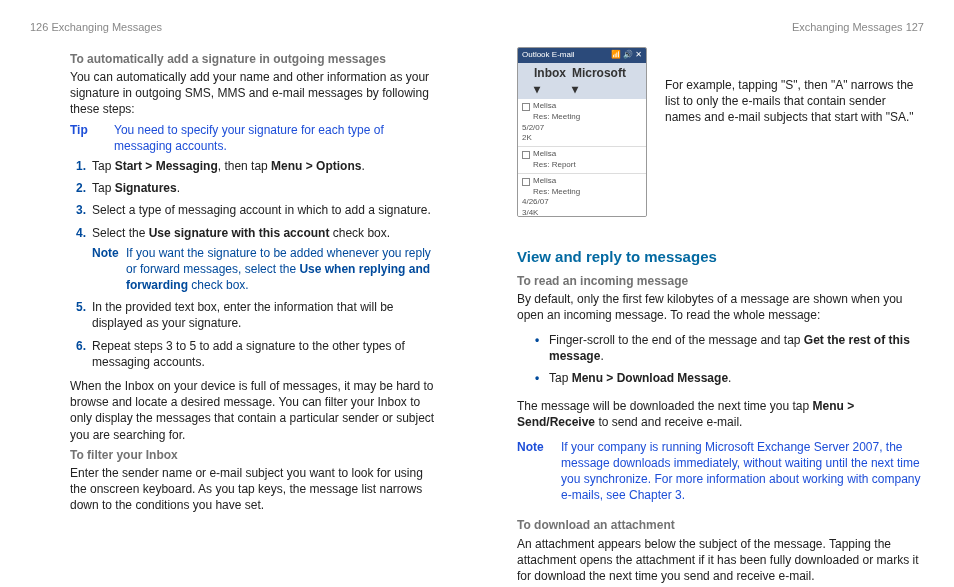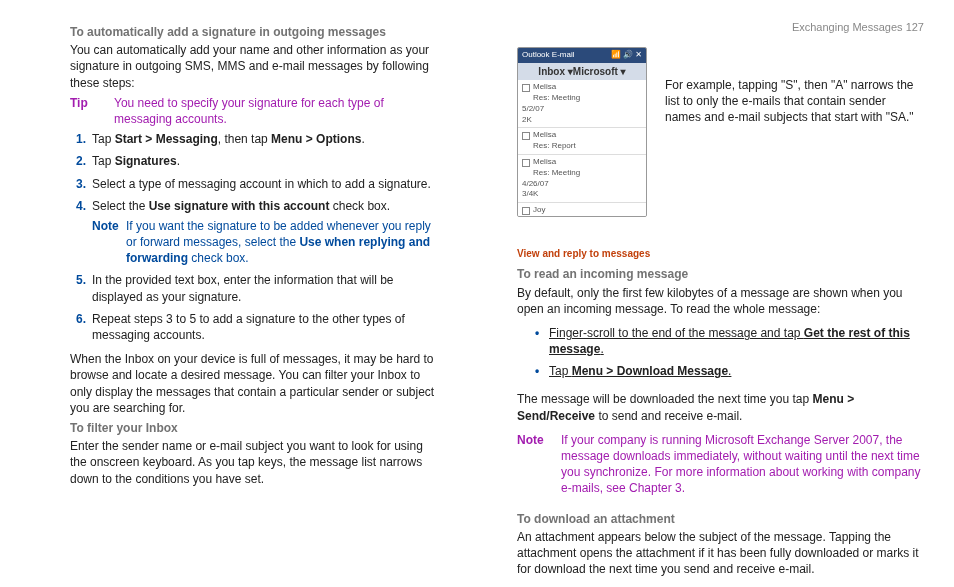--- a/index.html
+++ b/index.html
@@ -31,60 +31,61 @@
   .page-right .header-row { text-align: right; }
   .content { padding-left: 40px; }
   .sub-h {
     font-weight: bold;
     color: #737373;
     font-size: 12px;
     margin-top: 4px;
     margin-bottom: 2px;
   }
   p { margin-bottom: 4px; }
-  .tip-row, .note-row { display:flex; color:#a21caf; font-size:12px; margin:4px 0;}
+  .tip-row, .note-row { display:flex; color:#1d4ed8; font-size:12px; margin:4px 0;}
   .tip-row .lbl, .note-row .lbl { font-weight:bold; min-width:44px;}
   .tip-row .txt, .note-row .txt { flex:1;}
   ol.num { list-style:none; padding-left:0; margin:4px 0 8px 0;}
   ol.num > li { display:flex; margin-bottom:6px;}
   ol.num > li .n { font-weight:bold; color:#004a9c; min-width:22px; text-align:right; padding-right:6px;}
   ol.num > li .t { flex:1;}
   .inner-note { display:flex; color:#004a9c; font-size:12px; margin-top:4px;}
   .inner-note .lbl { font-weight:bold; min-width:34px;}
   .inner-note .txt { flex:1;}
   h2.section {
-    color:#c2410c; font-weight:bold; font-size:10px;
+    color:#0369a1; font-weight:bold; font-size:15px;
     margin-top:14px; margin-bottom:2px;
   }
   ul.bul { list-style:none; padding-left:0; margin:4px 0 6px 18px;}
-  ul.bul li { position:relative; padding-left:14px; margin-bottom:6px;text-decoration:underline;}
+  ul.bul li { position:relative; padding-left:14px; margin-bottom:6px;}
   ul.bul li::before { content:"•"; position:absolute; left:0; color:#004a9c; font-weight:bold;}
   .right-top { display:flex; gap:18px; margin-bottom:16px;}
   .phone {
     width:130px; height:170px; border:1px solid #999; background:#e5e5e5;
     display:flex; flex-direction:column; font-size:8px; color:#555;
     border-radius:2px; overflow:hidden;
   }
   .phone .titlebar { background:#2b4a7a; color:#fff; display:flex; justify-content:space-between;
     padding:2px 4px; font-size:8px;}
-  .phone .tabrow { background:#d4dce8; display:flex; justify-content:center; padding:2px 16px;
-    font-weight:bold; font-size:10px; color:#333;}
+  .phone .tabrow { background:#d4dce8; display:flex; justify-content:flex-end; padding:2px 16px;
+    font-weight:bold; font-size:12px; color:#333;}
   .phone .rows { flex:1; background:#fff;}
   .phone .row { display:flex; justify-content:space-between; border-bottom:1px solid #ddd;
     padding:2px 4px;flex-direction:column;}
   .phone .row .l { display:flex; gap:3px; align-items:flex-start;}
   .checkbox { width:8px; height:8px; border:1px solid #888; margin-top:2px; flex-shrink:0;}
   .phone .status { background:#d4dce8; font-size:7px; padding:2px 4px; color:#555;}
   .caption { flex:1; font-size:12px; padding-top:30px; line-height:1.35;}
   b { font-weight:bold;}
 </style>
 </head>
 <body>
 
 <div class="page-left">
+  <div class="header-row">126  Exchanging Messages</div>
   <div class="content">
 
     <div class="sub-h">To automatically add a signature in outgoing messages</div>
     <p>You can automatically add your name and other information as your signature in outgoing SMS, MMS and e-mail messages by following these steps:</p>
 
     <div class="tip-row">
       <span class="lbl">Tip</span>
       <span class="txt">You need to specify your signature for each type of messaging accounts.</span>
     </div>
 

